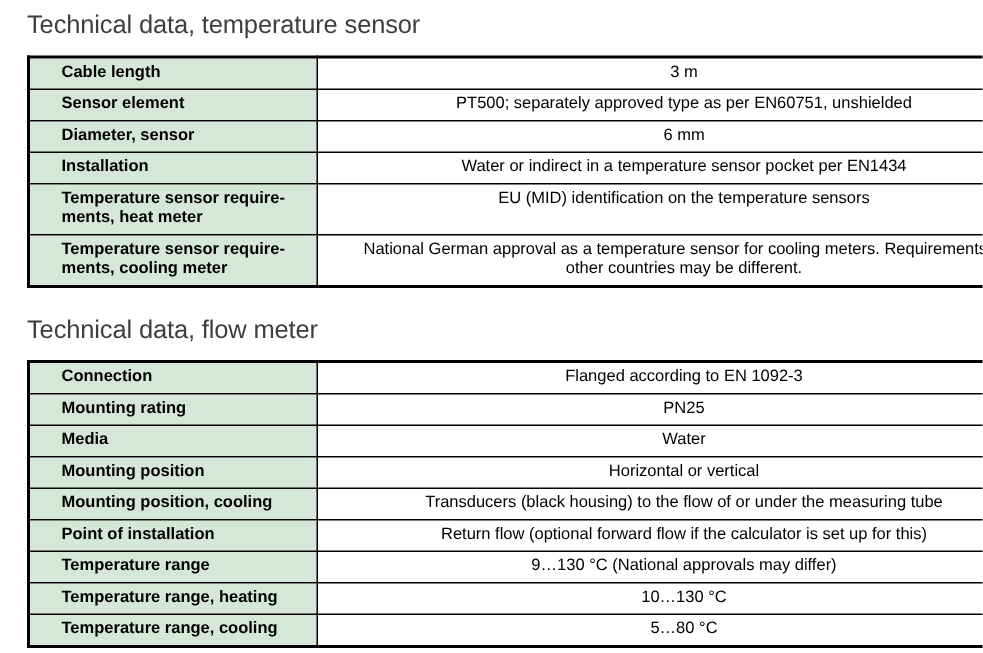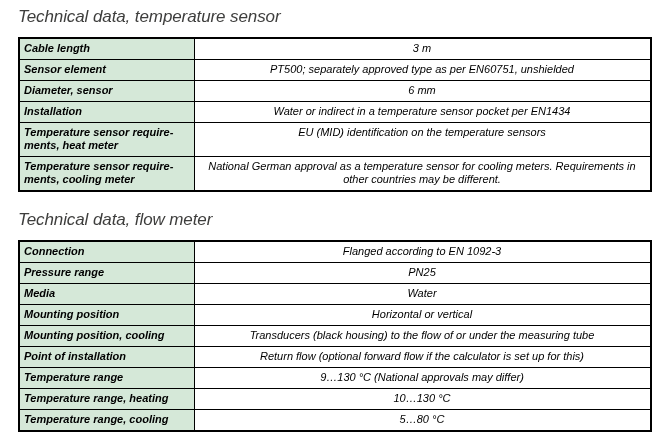--- a/index.html
+++ b/index.html
@@ -10,21 +10,20 @@
     height: 435px;
     font-family: "Liberation Sans", sans-serif;
     -webkit-font-smoothing: antialiased;
   }
   .page {
     box-sizing: border-box;
     width: 655px;
     height: 435px;
     padding: 6px 12px 0 18px;
     overflow: hidden;
-    font-style: italic;
   }
   h2.section-title {
     font-family: "Liberation Sans", sans-serif;
     font-weight: 300;
     font-size: 17px;
     line-height: 22px;
     letter-spacing: -0.1px;
     color: var(--heading-color, #3e3e3d);
     margin: 0 0 9px 0;
   }
@@ -33,21 +32,21 @@
     border-collapse: collapse;
     table-layout: fixed;
     width: 625px;
     border: 2px solid var(--border-color, #000000);
   }
   table.spec-table td {
     border: 1px solid var(--border-color, #000000);
     font-size: 11px;
     line-height: 13px;
     color: #000000;
-    padding: 3px 5px 4px 4px;
+    padding: 3px 5px 4px 21px;
     vertical-align: top;
     overflow: hidden;
   }
   td.label-cell {
     width: 165px;
     background: var(--label-bg, #d5e8d8);
     font-weight: bold;
     white-space: pre-line;
   }
   td.value-cell {
@@ -98,21 +97,21 @@
 
   <section class="section-flow">
     <h2 class="section-title">Technical data, flow meter</h2>
     <table class="spec-table">
       <tbody>
         <tr>
           <td class="label-cell">Connection</td>
           <td class="value-cell">Flanged according to EN 1092-3</td>
         </tr>
         <tr>
-          <td class="label-cell">Pressure range</td>
+          <td class="label-cell">Mounting rating</td>
           <td class="value-cell">PN25</td>
         </tr>
         <tr>
           <td class="label-cell">Media</td>
           <td class="value-cell">Water</td>
         </tr>
         <tr>
           <td class="label-cell">Mounting position</td>
           <td class="value-cell">Horizontal or vertical</td>
         </tr>

